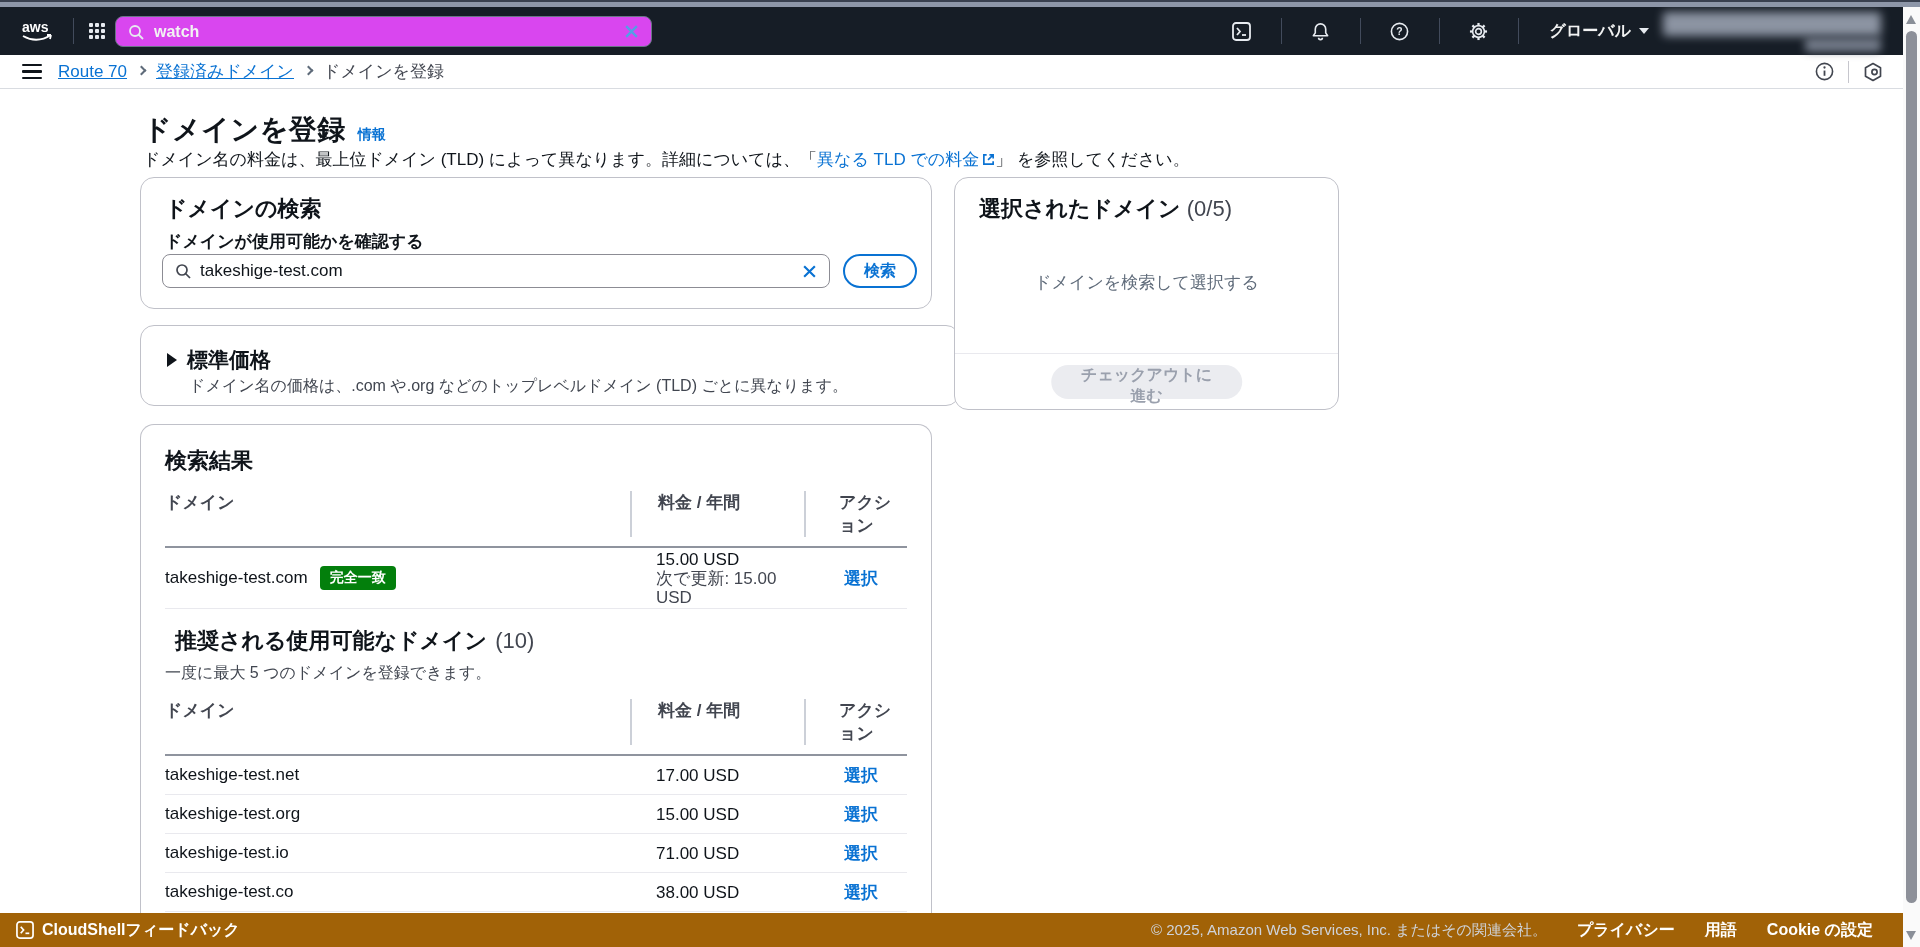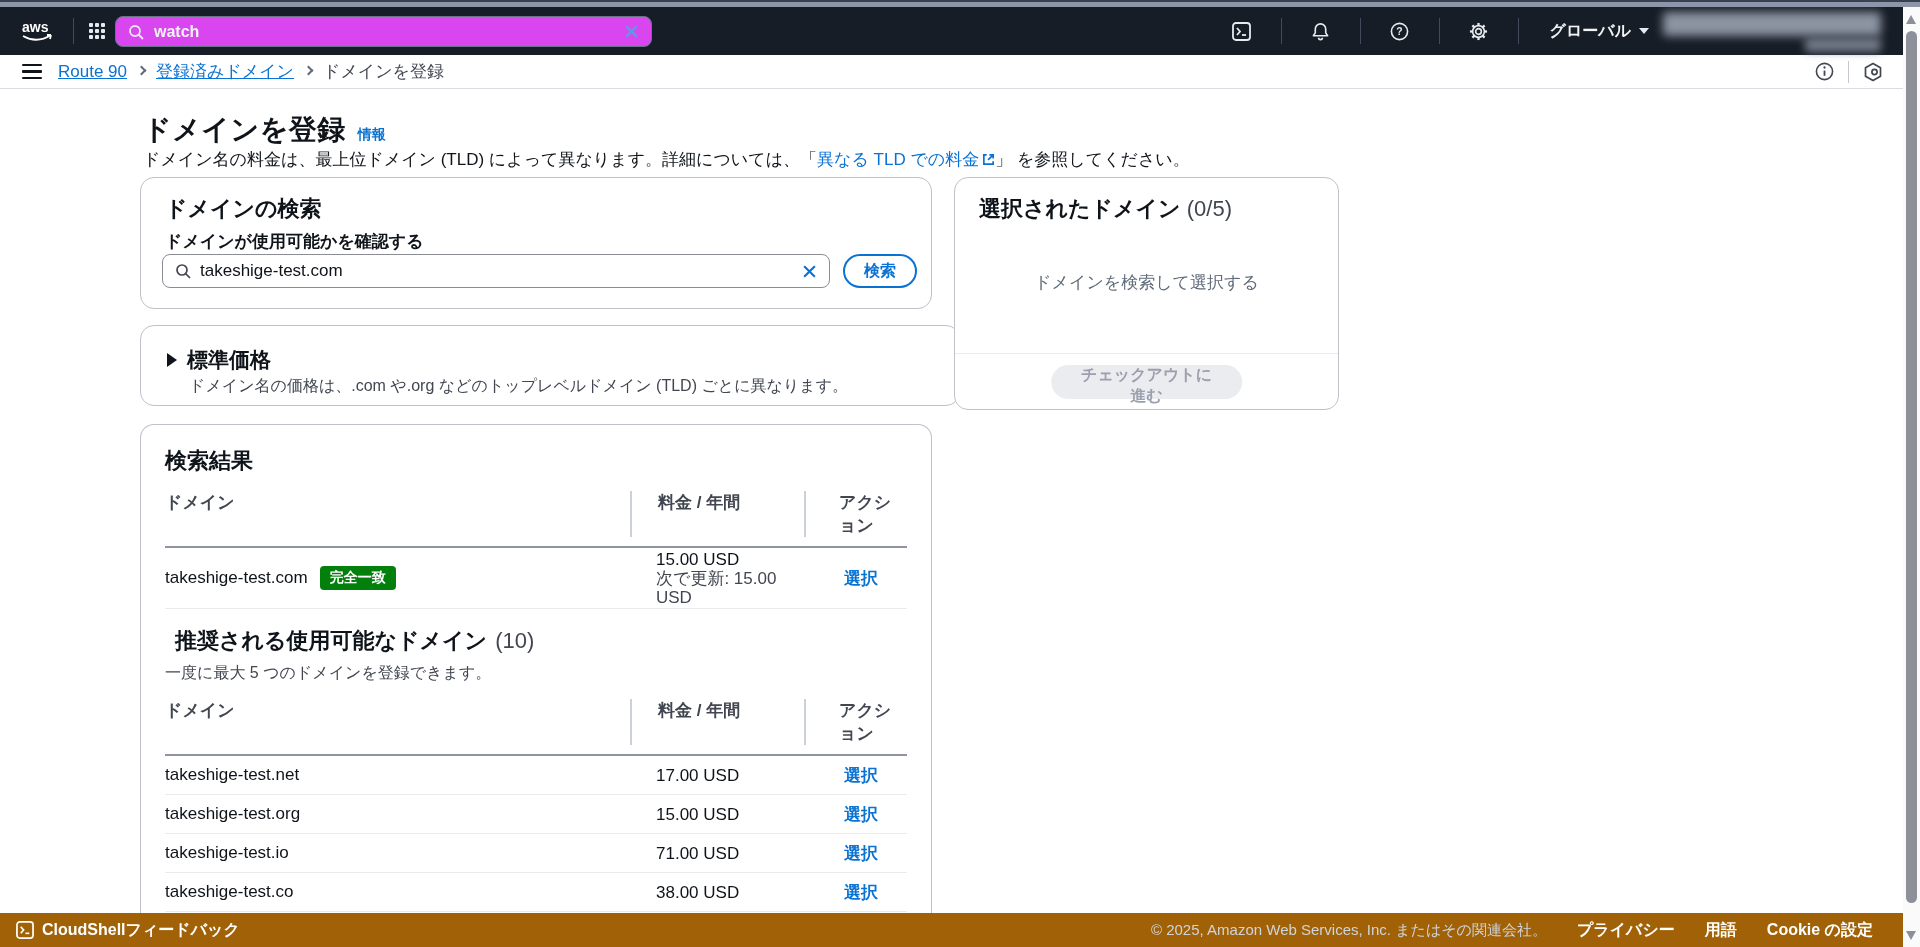--- a/index.html
+++ b/index.html
@@ -194,21 +194,21 @@
   <div class="blur-box-2"></div>
 </div>
 
 <div class="crumb-bar">
   <div class="hamburger">
       <span></span>
       <span></span>
       <span></span>
     </div>
   <div class="crumbs">
-    <span class="crumb-link">Route 90</span>
+    <span class="crumb-link">Route 70</span>
     <span class="crumb-chev"></span>
     <span class="crumb-link">登録済みドメイン</span>
     <span class="crumb-chev"></span>
     <span class="crumb-current">ドメインを登録</span>
   </div>
   <div class="crumb-right">
     <svg width="19" height="19" viewBox="0 0 20 20">
       <circle cx="10" cy="10" r="8.5" stroke="#424650" stroke-width="1.7" fill="none"></circle>
       <line x1="10" y1="9" x2="10" y2="14.5" stroke="#424650" stroke-width="1.9"></line>
       <circle cx="10" cy="5.8" r="1.2" fill="#424650"></circle>

